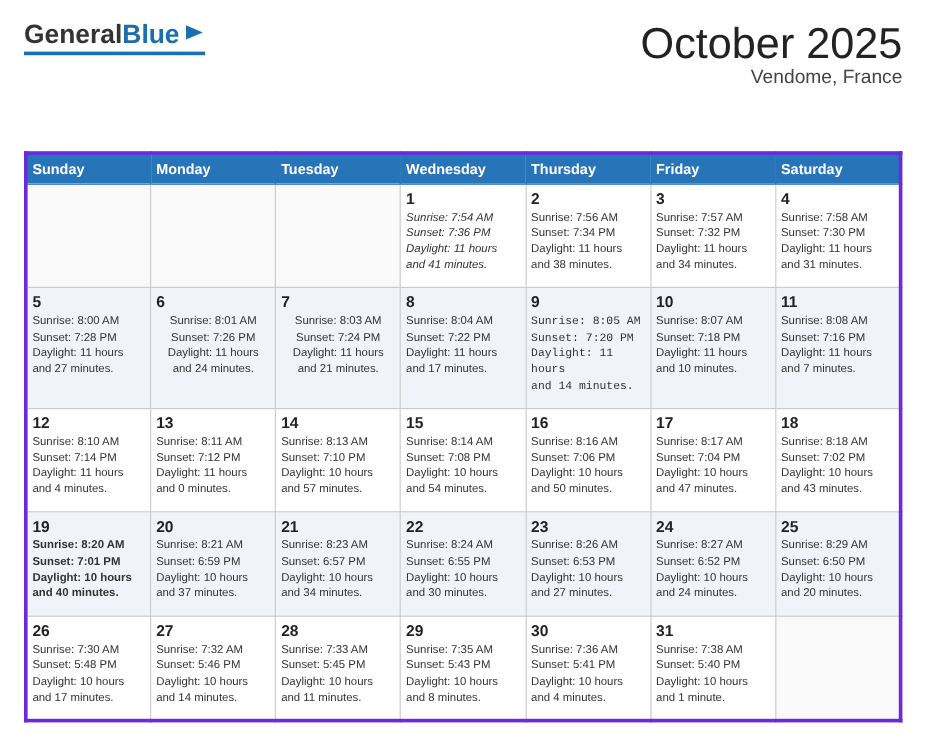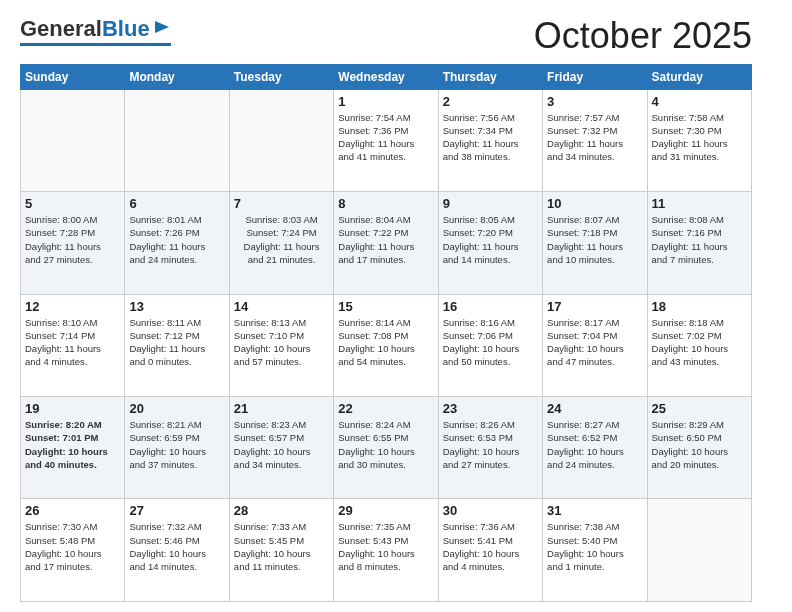--- a/index.html
+++ b/index.html
@@ -36,24 +36,25 @@
       font-weight: normal;
       color: #222;
       line-height: 1.1;
     }
     .location {
       font-size: 16px;
       color: #444;
     }
     .calendar {
       flex: 1;
-      border: 1px solid #6d28d9;
+      border: 3px solid #6d28d9;
       border-collapse: collapse;
       width: 100%;
       table-layout: fixed;
+      margin-top: 44px;
     }
     .calendar th {
       background: #2874b8;
       color: #fff;
       font-size: 12px;
       font-weight: bold;
       padding: 5px 4px;
       text-align: left;
       border: 1px solid #2874b8;
     }
@@ -95,20 +96,21 @@
         <span style="display:inline-block; margin-left:3px; vertical-align:middle;">
           <svg width="18" height="18" viewBox="0 0 18 18">
             <polygon points="2,3 16,9 2,15" fill="#1a6faf"></polygon>
           </svg>
         </span>
       </div>
       <div style="height:3px; background:#1a6faf; width:100%; margin-top:1px;"></div>
     </div>
     <div class="title-section">
       <div class="month-title">October 2025</div>
+      <div class="location">Vendome, France</div>
     </div>
   </div>
 
   <table class="calendar">
     <thead>
       <tr>
         <th>Sunday</th>
         <th>Monday</th>
         <th>Tuesday</th>
         <th>Wednesday</th>
@@ -117,21 +119,21 @@
         <th>Saturday</th>
       </tr>
     </thead>
     <tbody id="calendar-body">
     <tr>
           <td class="empty"></td>
           <td class="empty"></td>
           <td class="empty"></td>
           <td>
             <div class="day-number">1</div>
-            <div class="day-info" style="white-space: pre-line;">Sunrise: 7:54 AM
+            <div class="day-info" style="white-space: pre-line; font-style: italic;">Sunrise: 7:54 AM
 Sunset: 7:36 PM
 Daylight: 11 hours
 and 41 minutes.</div>
           </td>
           <td>
             <div class="day-number">2</div>
             <div class="day-info" style="white-space: pre-line;">Sunrise: 7:56 AM
 Sunset: 7:34 PM
 Daylight: 11 hours
 and 38 minutes.</div>
@@ -154,42 +156,42 @@
         <tr>
           <td class="row-shade">
             <div class="day-number">5</div>
             <div class="day-info" style="white-space: pre-line;">Sunrise: 8:00 AM
 Sunset: 7:28 PM
 Daylight: 11 hours
 and 27 minutes.</div>
           </td>
           <td class="row-shade">
             <div class="day-number">6</div>
-            <div class="day-info" style="white-space: pre-line;">Sunrise: 8:01 AM
+            <div class="day-info" style="white-space: pre-line; text-align: center;">Sunrise: 8:01 AM
 Sunset: 7:26 PM
 Daylight: 11 hours
 and 24 minutes.</div>
           </td>
           <td class="row-shade">
             <div class="day-number">7</div>
             <div class="day-info" style="white-space: pre-line; text-align: center;">Sunrise: 8:03 AM
 Sunset: 7:24 PM
 Daylight: 11 hours
 and 21 minutes.</div>
           </td>
           <td class="row-shade">
             <div class="day-number">8</div>
             <div class="day-info" style="white-space: pre-line;">Sunrise: 8:04 AM
 Sunset: 7:22 PM
 Daylight: 11 hours
 and 17 minutes.</div>
           </td>
           <td class="row-shade">
             <div class="day-number">9</div>
-            <div class="day-info" style="white-space: pre-line;">Sunrise: 8:05 AM
+            <div class="day-info" style="white-space: pre-line; font-family: Liberation Mono, monospace;">Sunrise: 8:05 AM
 Sunset: 7:20 PM
 Daylight: 11 hours
 and 14 minutes.</div>
           </td>
           <td class="row-shade">
             <div class="day-number">10</div>
             <div class="day-info" style="white-space: pre-line;">Sunrise: 8:07 AM
 Sunset: 7:18 PM
 Daylight: 11 hours
 and 10 minutes.</div>

